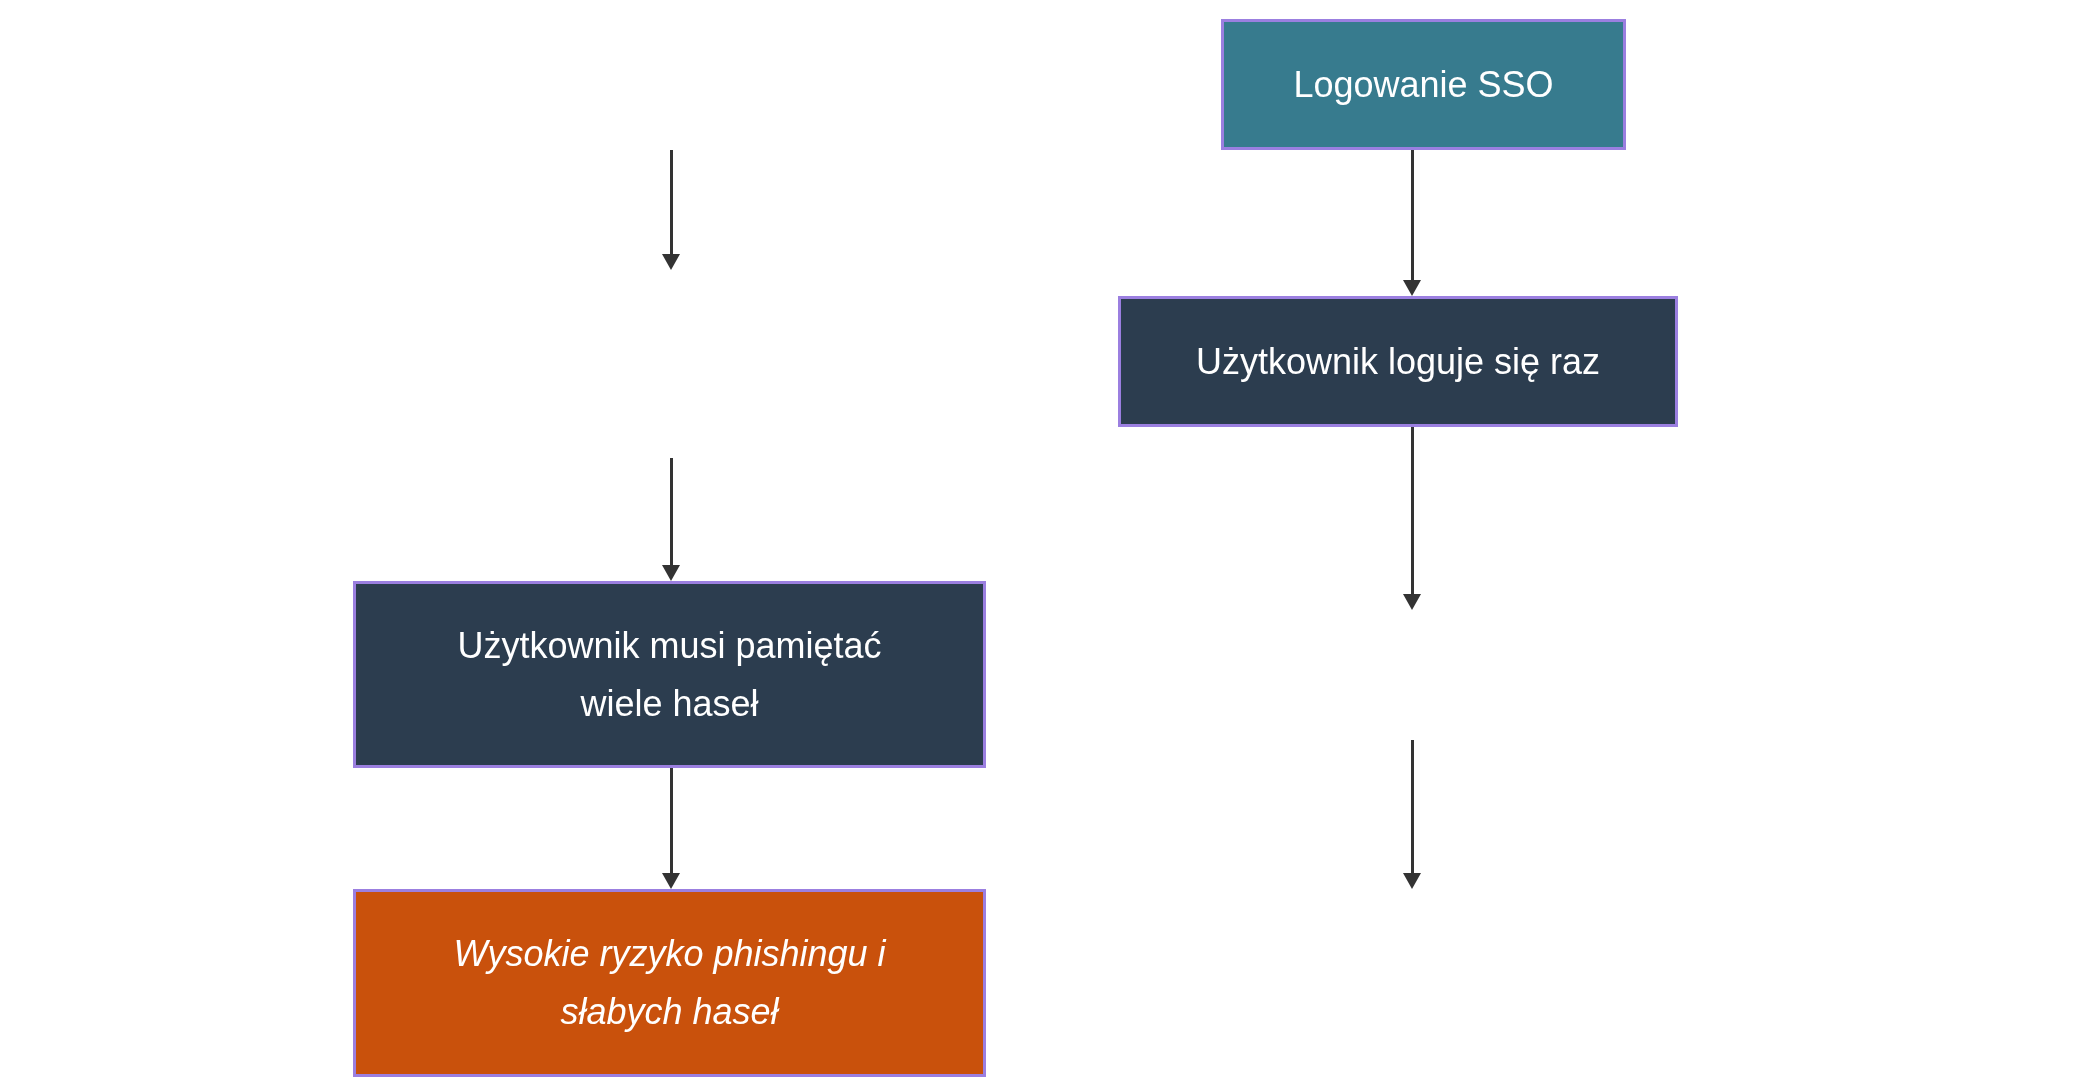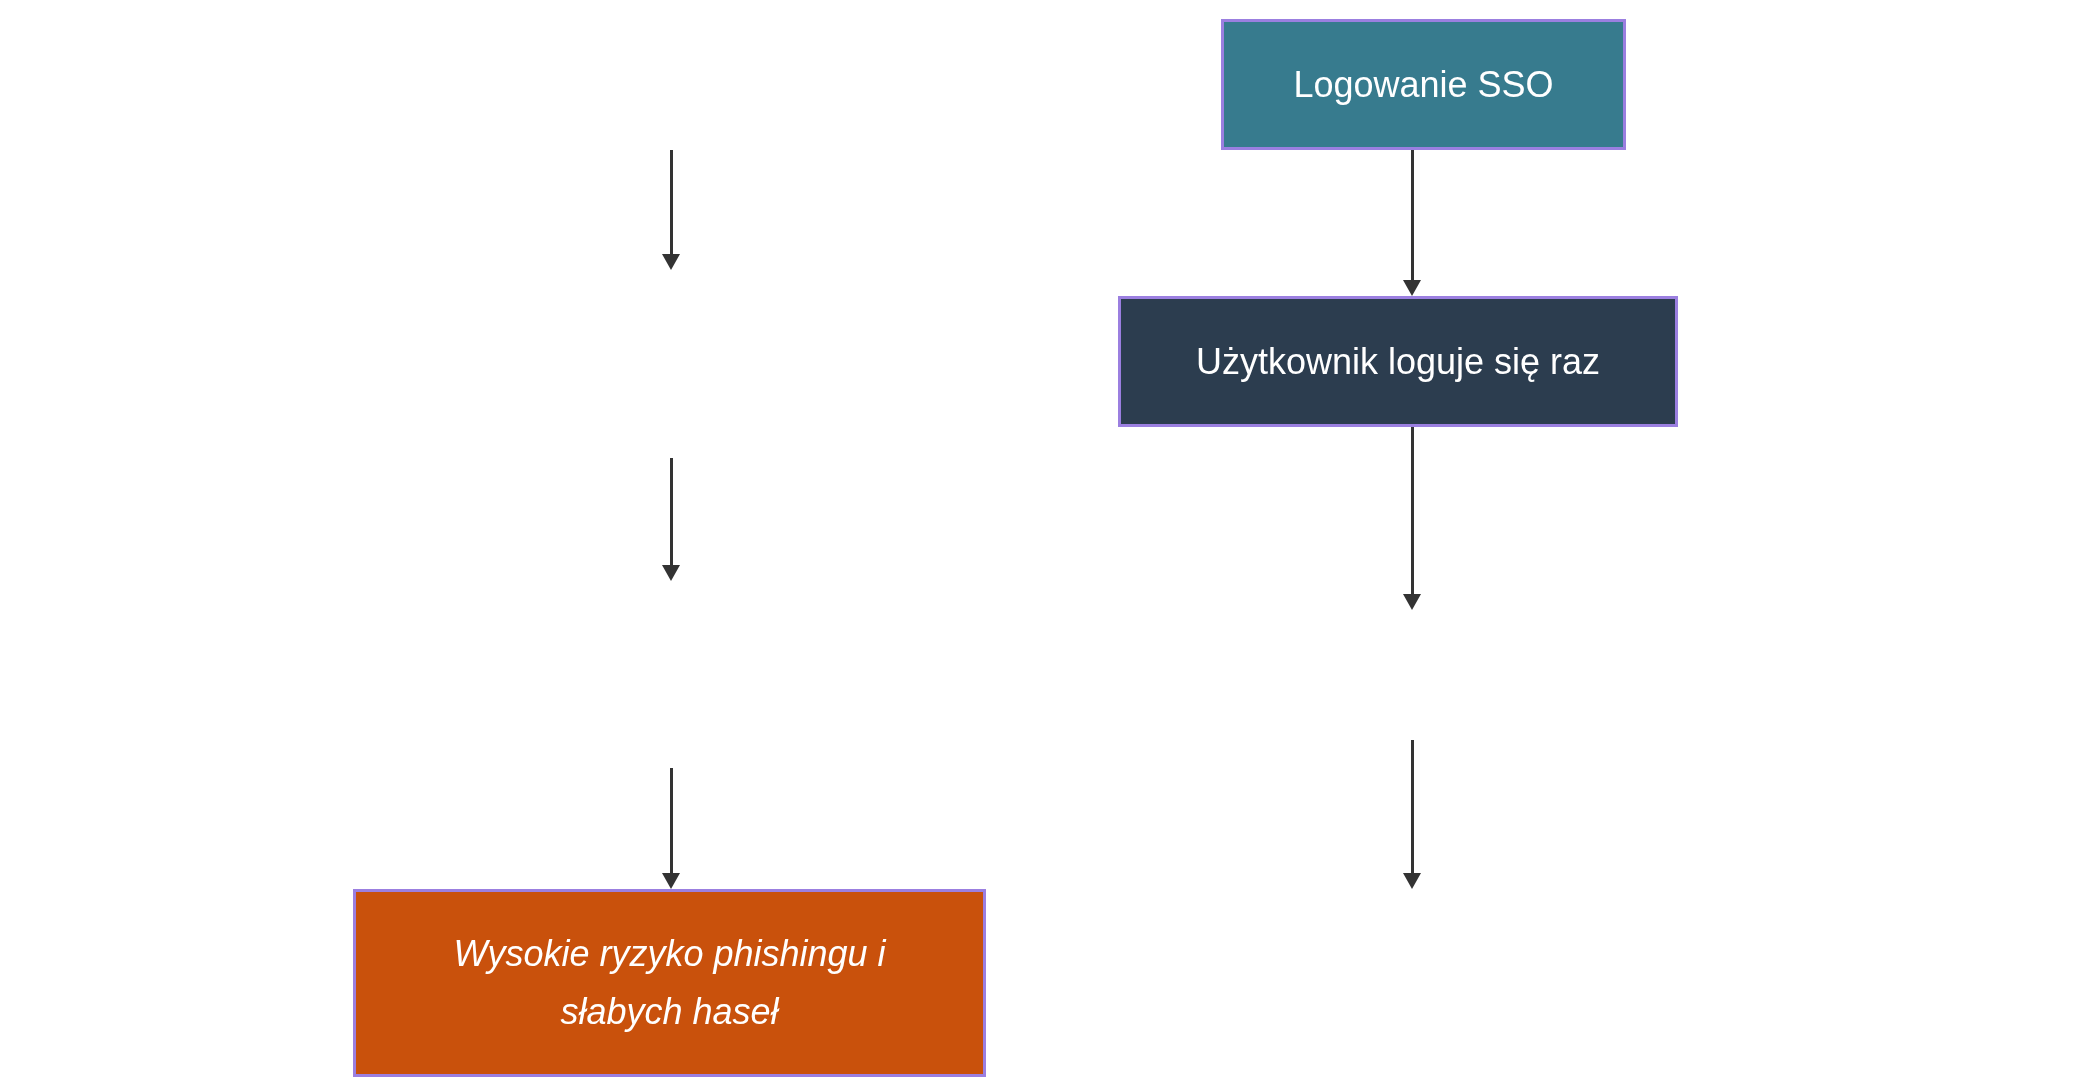--- a/index.html
+++ b/index.html
@@ -45,20 +45,22 @@
     border-top: 16px solid var(--arrow, #333333);
   }
 </style>
 </head>
 <body>
 
 <div id="canvas" style="--background: #ffffff; --header-fill: #377b8e; --step-fill: #2c3d4f; --result-fill: #c9510c; --border: #9b7fe0; --arrow: #333333; --text: #ffffff;">
 
 
 
+  <div class="node step" style="left:353px; top:581px; width:633px; height:187px;">Użytkownik musi pamiętać
+wiele haseł</div>
 
   <div class="node result" style="left:353px; top:889px; width:633px; height:188px;">Wysokie ryzyko phishingu i
 słabych haseł</div>
 
   <div class="node header" style="left:1211px; top:19px; width:405px; height:131px;margin-left:10px;">Logowanie SSO</div>
 
   <div class="node step" style="left:1118px; top:296px; width:560px; height:131px;">Użytkownik loguje się raz</div>
 
 
 

